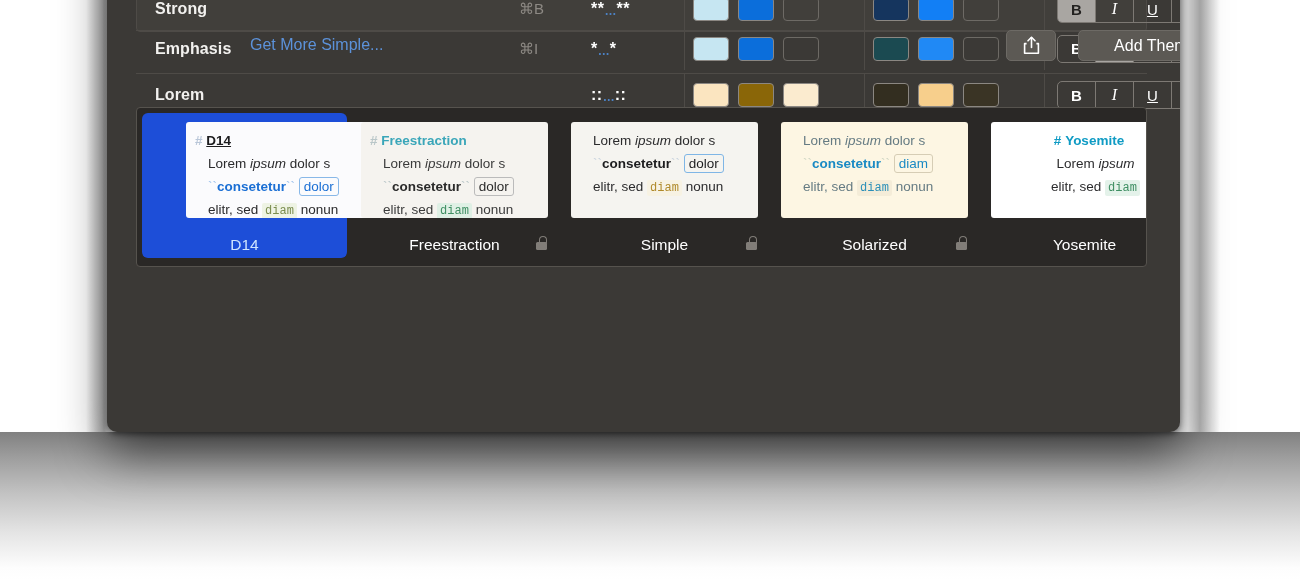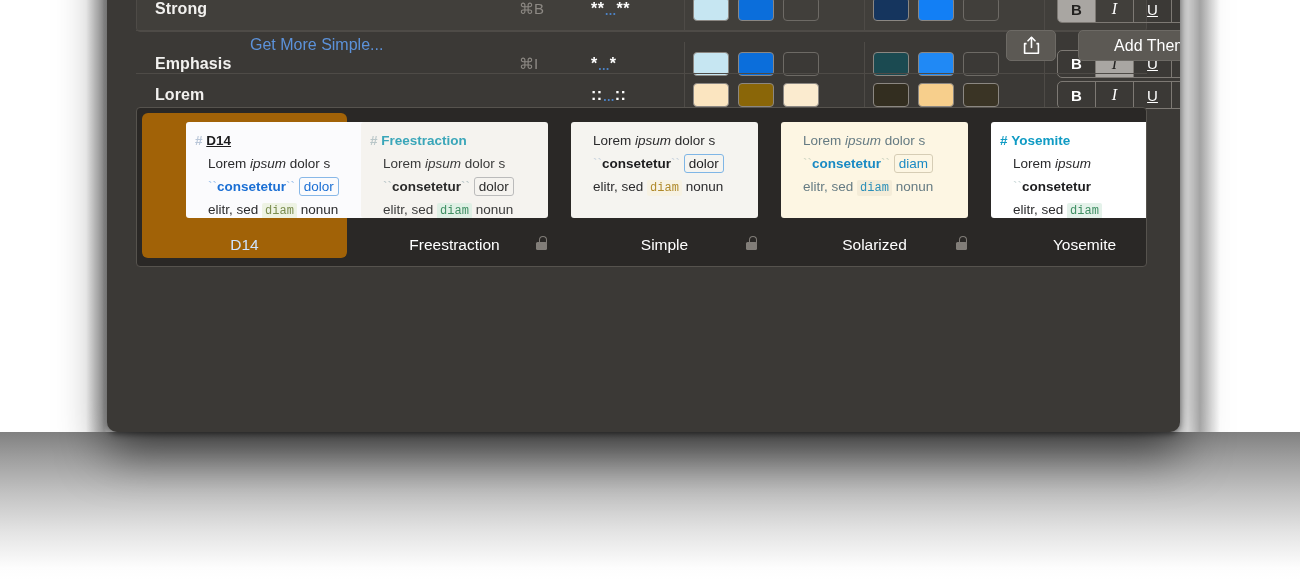--- a/index.html
+++ b/index.html
@@ -116,21 +116,21 @@
     display:flex; align-items:flex-start;
   }
   .theme{
     position:relative;
     width:205px; height:145px; margin:5px 0 0 5px;
     border-radius:6px;
     box-sizing:border-box;
     flex:0 0 auto;
     padding:9px 9px 0 9px;
   }
-  .theme.selected{ background:#a16207;padding-left:44px; }
+  .theme.selected{ background:#1d4ed8;padding-left:44px; }
   .theme .thumb{
     width:187px; height:96px;
     border-radius:3px;
     overflow:hidden;
     box-sizing:border-box;
     font-family:"Liberation Sans", sans-serif;
     padding:7px 0 0 0;
   }
   .theme .tline{
     font-size:13.5px; line-height:23px; white-space:nowrap; padding-left:9px;
@@ -210,21 +210,21 @@
               <span class="b on">B</span>
               <span class="i">I</span>
               <span class="u">U</span>
               <span class="st">ST</span>
             </div>
           </div>
           <div class="col-sep" style="left: 548px;"></div>
           <div class="col-sep" style="left: 728px;"></div>
           <div class="col-sep" style="left: 908px;"></div>
         </div>
-        <div class="row" style="top: 382px;">
+        <div class="row" style="top: 367px;">
           <div class="cell-name">Emphasis</div>
           <div class="cell-shortcut">⌘I</div>
           <div class="cell-syntax">
             <span>*</span>
             <span class="dots">…</span>
             <span>*</span>
           </div>
           <div class="swatches" style="left: 557px;">
             <div class="sw" style="background: rgb(198, 230, 242);"></div>
             <div class="sw" style="background: rgb(11, 110, 219);"></div>
@@ -322,24 +322,23 @@
             <div class="tline ind"><span style="color:#cfd6c4">``</span><b style="color:#1a8ac4">consetetur</b><span style="color:#cfd6c4">``</span> <span style="border:1px solid #d6cdb5;border-radius:3px;padding:1px 4px;color:#1a8ac4">diam</span></div>
             <div class="tline ind"><span style="color:#657b83">elitr, sed</span> <span class="mono" style="color:#2b8fb8;background:#f4ecd8;padding:1px 3px;border-radius:2px;">diam</span> <span style="color:#657b83">nonun</span></div>
           </div>
           <div class="caption">Solarized</div>
           <div class="lock">
             <div class="shackle"></div>
             <div class="body"></div>
           </div>
         </div>
         <div class="theme">
-          <div class="thumb" style="background: rgb(255, 255, 255);">
+          <div class="thumb" style="background: rgb(255, 255, 255); text-align: center;">
             <div class="tline"><span style="color:#0f9bc4;font-weight:bold;">#</span> <b style="color:#0f9bc4;">Yosemite</b></div>
             <div class="tline ind"><span style="color:#2b2b2d">Lorem</span> <i style="color:#2b2b2d">ipsum</i> <span style="color:#2b2b2d"></span></div>
-            <div class="tline ind"><span style="color:#c9d8d8">``</span><b style="color:#1d1d1f">consetetur</b><span style="color:#c9d8d8"></span></div>
             <div class="tline ind"><span style="color:#2b2b2d">elitr, sed</span> <span class="mono" style="color:#3f8f63;background:#e4f2ea;padding:1px 3px;border-radius:2px;">diam</span> <span style="color:#2b2b2d"></span></div>
           </div>
           <div class="caption">Yosemite</div>
         </div>
       </div>
 
     <div class="link">Get More Simple...</div>
 
     <div class="sharebtn">
       <svg width="17" height="19" viewBox="0 0 17 19">

